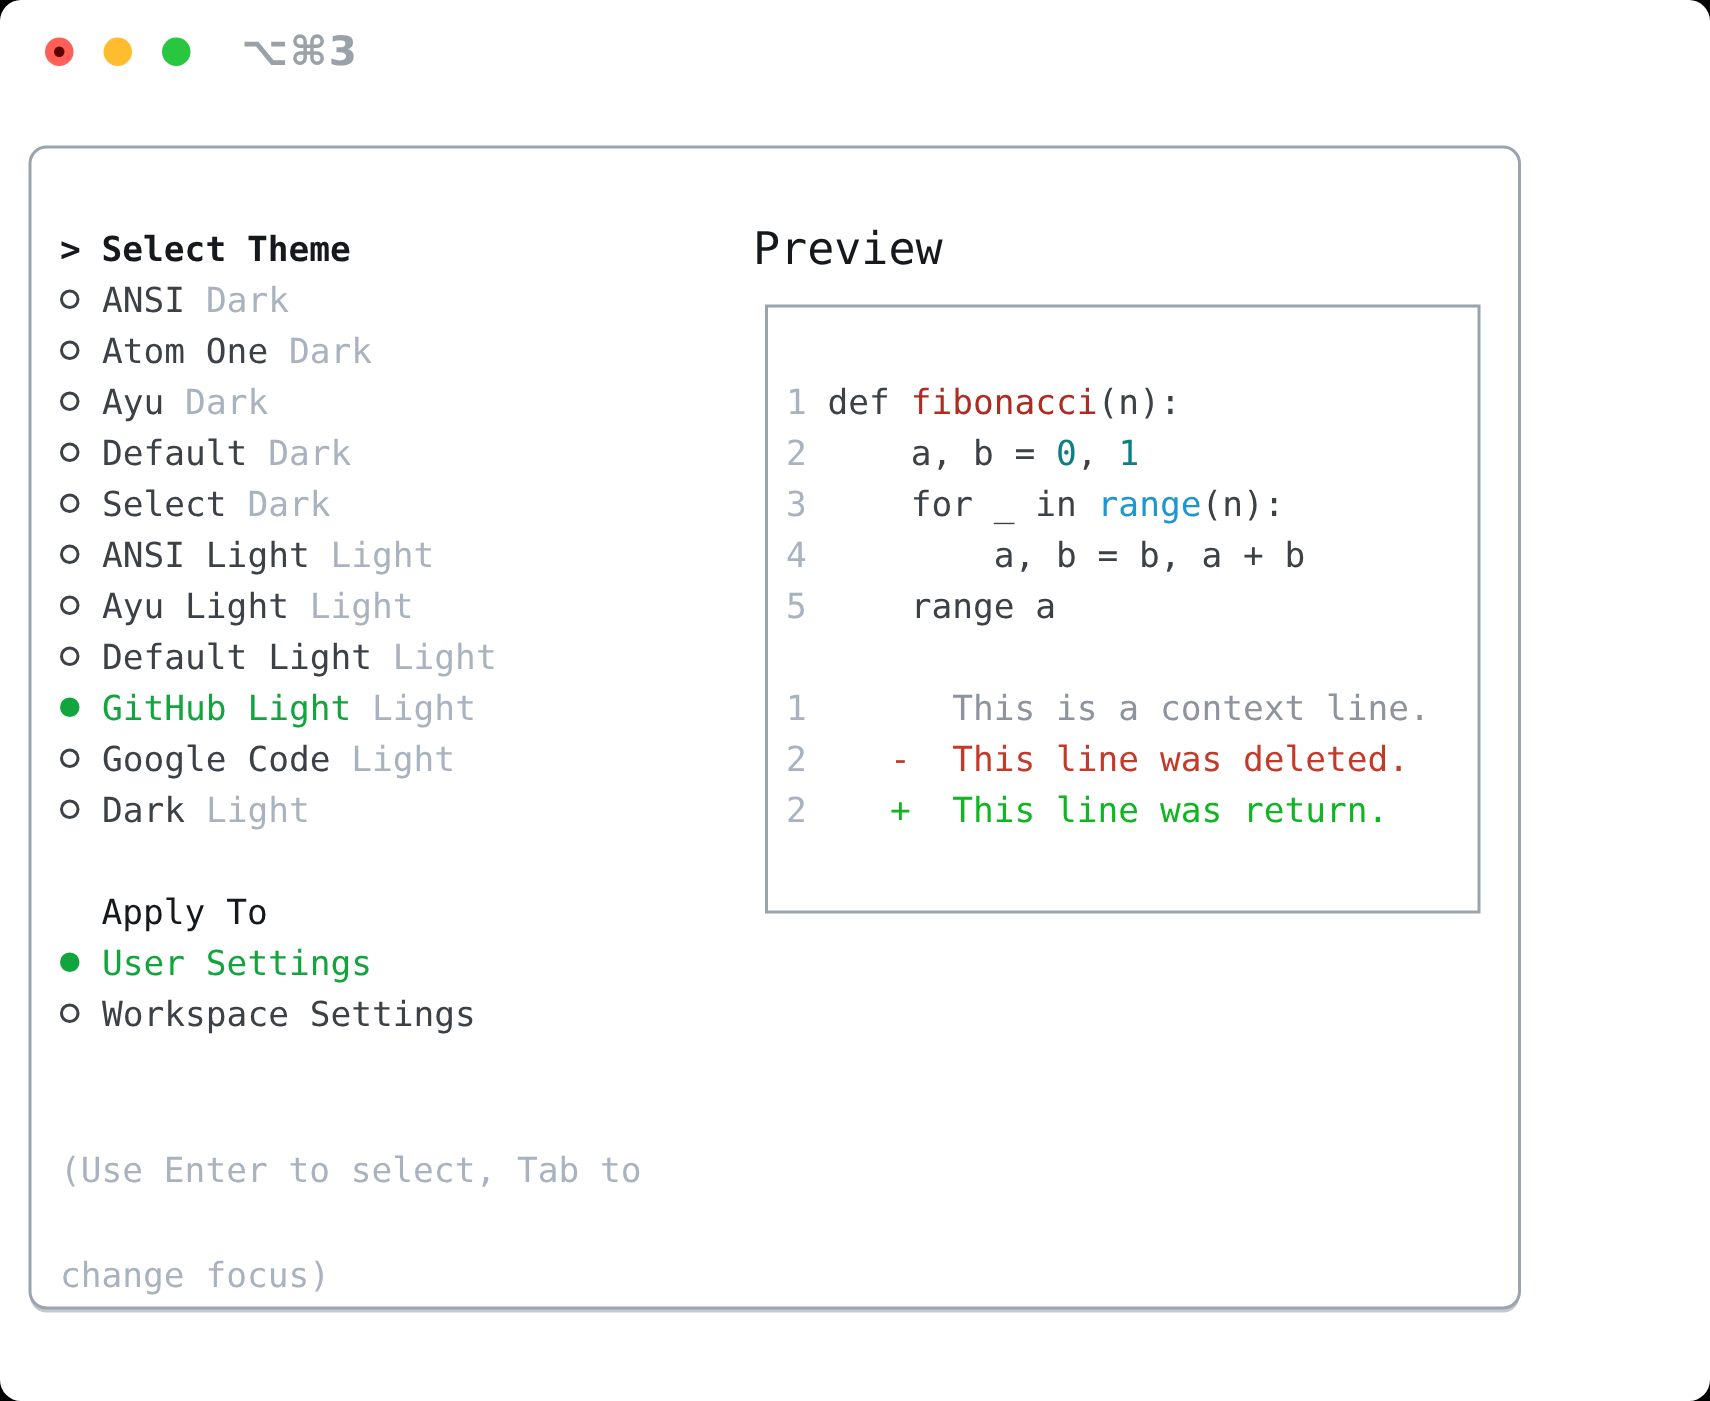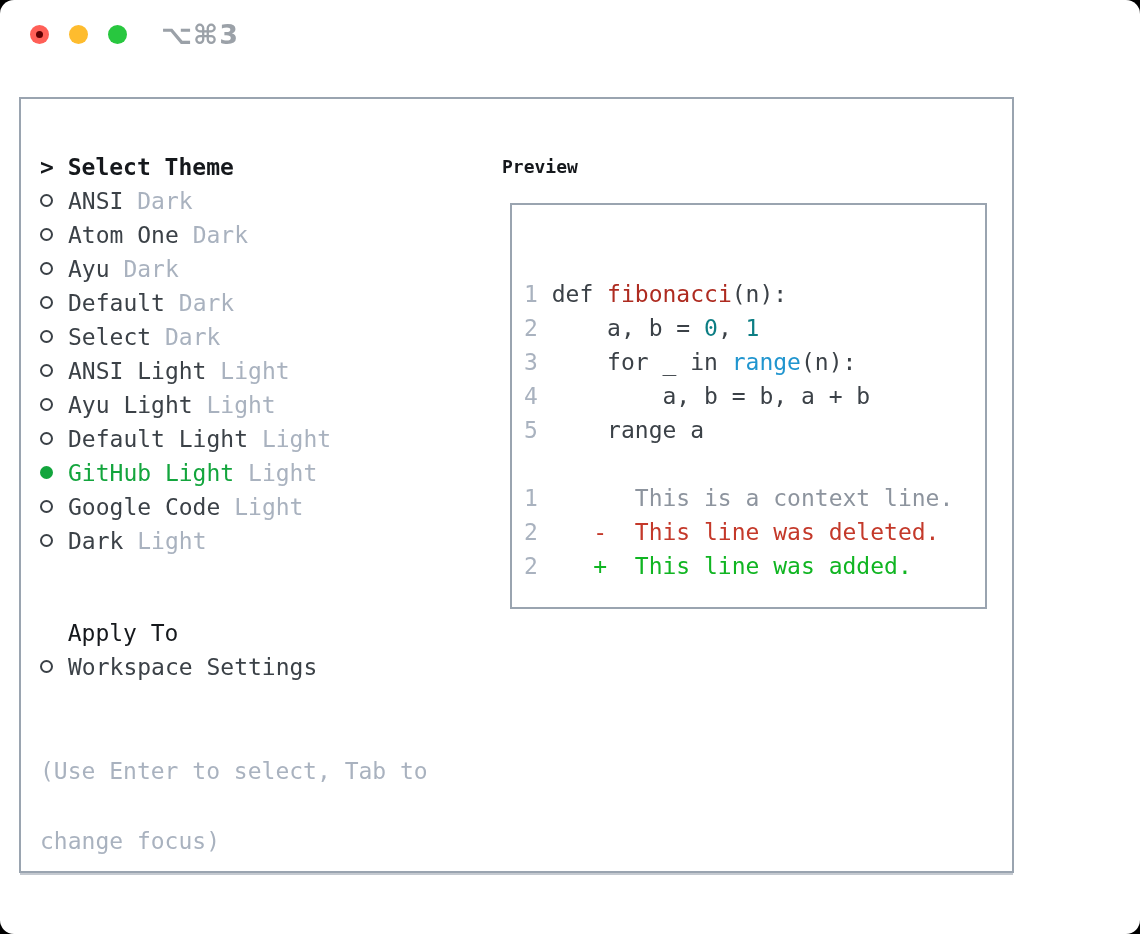--- a/index.html
+++ b/index.html
@@ -25,21 +25,21 @@
   .light.green{left:108px;background:var(--traffic-green,#28c73f);}
   .wintitle{
     position:absolute;left:161px;top:18px;height:34px;line-height:34px;
     font-family:"DejaVu Sans","Liberation Sans",sans-serif;
     font-weight:bold;font-size:27px;letter-spacing:1px;
     color:var(--title-gray,#9ba1a8);
   }
   
   .panel{
     position:absolute;left:19px;top:97px;width:995px;height:776px;
-    box-sizing:border-box;border:2px solid var(--border,#9aa4b0);border-radius:0;
+    box-sizing:border-box;border:2px solid var(--border,#9aa4b0);border-radius:12px;
     background:var(--window-bg,#fff);
     box-shadow:0 3px 0 -1px rgba(125,135,150,.45);
   }
   
   .list{position:absolute;left:19px;top:51px;}
   .row{
     height:34px;line-height:34px;white-space:pre;
     font-size:23px;color:var(--ink,#3b4147);
   }
   .row.hdr{font-weight:bold;color:var(--head,#15181c);}
@@ -48,28 +48,28 @@
   .row.hint{color:var(--muted,#a9b2bf);margin-top:36px;}
   .radio{
     display:inline-block;width:13px;height:13px;box-sizing:border-box;
     border:2px solid var(--ink,#3b4147);border-radius:50%;
     margin-right:15px;vertical-align:middle;position:relative;top:-2px;
   }
   .radio.on{background:var(--green,#13a53d);border-color:var(--green,#13a53d);}
   
   .preview-title{
     position:absolute;left:481px;top:51px;height:34px;line-height:34px;
-    font-size:18px;font-weight:bold;color:var(--head,#15181c);white-space:pre;
+    font-size:30px;font-weight:normal;color:var(--head,#15181c);white-space:pre;
   }
   .preview-box{
     position:absolute;left:489px;top:104px;width:477px;height:406px;
     box-sizing:border-box;border:2px solid var(--border,#9aa4b0);
     background:var(--window-bg,#fff);
   }
-  .code{padding:72px 0 0 12px;}
+  .code{padding:47px 0 0 12px;}
   .codeline{height:34px;line-height:34px;white-space:pre;font-size:23px;color:var(--ink,#3b4147);}
   .codeline .ln{color:var(--muted,#a9b2bf);}
   .codeline .pl{color:var(--ink,#3b4147);}
   .codeline .fn{color:var(--fn-red,#ae2b20);}
   .codeline .num{color:var(--teal,#0d7e84);}
   .codeline .blue{color:var(--range-blue,#2095cf);}
   .codeline .ctx{color:var(--ctx-gray,#8d949e);}
   .codeline .del{color:var(--del-red,#c4392a);}
   .codeline .add{color:var(--add-green,#10b522);}
 </style>
@@ -94,34 +94,35 @@
         <div class="row"><span class="radio"></span><span class="t-name">Ayu</span> <span class="variant">Dark</span></div>
         <div class="row"><span class="radio"></span><span class="t-name">Default</span> <span class="variant">Dark</span></div>
         <div class="row"><span class="radio"></span><span class="t-name">Select</span> <span class="variant">Dark</span></div>
         <div class="row"><span class="radio"></span><span class="t-name">ANSI Light</span> <span class="variant">Light</span></div>
         <div class="row"><span class="radio"></span><span class="t-name">Ayu Light</span> <span class="variant">Light</span></div>
         <div class="row"><span class="radio"></span><span class="t-name">Default Light</span> <span class="variant">Light</span></div>
         <div class="row selected"><span class="radio on"></span><span class="t-name">GitHub Light</span> <span class="variant">Light</span></div>
         <div class="row"><span class="radio"></span><span class="t-name">Google Code</span> <span class="variant">Light</span></div>
         <div class="row"><span class="radio"></span><span class="t-name">Dark</span> <span class="variant">Light</span></div>
         <div class="row"></div>
-        <div class="row" style="color: var(--head); margin-top: 24px;">  Apply To</div>
+        <div class="row" style="color: var(--head);">  Apply To</div>
+        <div class="row selected"><span class="radio on"></span><span class="t-name">User Settings</span></div>
         <div class="row"><span class="radio"></span><span class="t-name">Workspace Settings</span></div>
         <div class="row"></div>
         <div class="row hint">(Use Enter to select, Tab to</div>
         <div class="row hint">change focus)</div>
       </div>
     <div class="preview-title">Preview</div>
     <div class="preview-box">
       <div class="code">
           <div class="codeline"><span class="ln">1</span><span class="pl"> def </span><span class="fn">fibonacci</span><span class="pl">(n):</span></div>
           <div class="codeline"><span class="ln">2</span><span class="pl">     a, b = </span><span class="num">0</span><span class="pl">, </span><span class="num">1</span></div>
           <div class="codeline"><span class="ln">3</span><span class="pl">     for _ in </span><span class="blue">range</span><span class="pl">(n):</span></div>
           <div class="codeline"><span class="ln">4</span><span class="pl">         a, b = b, a + b</span></div>
           <div class="codeline"><span class="ln">5</span><span class="pl">     range a</span></div>
           <div class="codeline"></div>
           <div class="codeline"><span class="ln">1</span><span class="ctx">       This is a context line.</span></div>
           <div class="codeline"><span class="ln">2</span><span class="pl">    </span><span class="del">-  This line was deleted.</span></div>
-          <div class="codeline"><span class="ln">2</span><span class="pl">    </span><span class="add">+  This line was added.</span></div>
+          <div class="codeline"><span class="ln">2</span><span class="pl">    </span><span class="add">+  This line was return.</span></div>
         </div>
     </div>
   </div>
 </div>
 
 </body></html>

